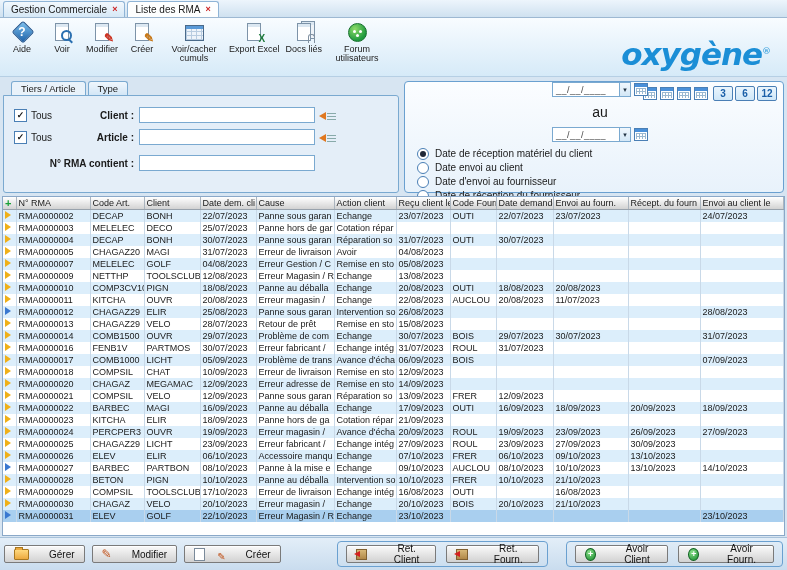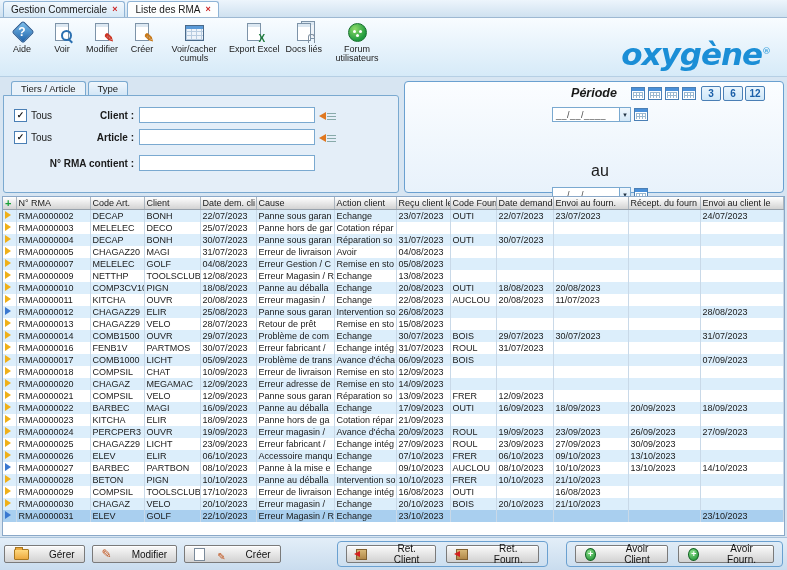--- a/index.html
+++ b/index.html
@@ -65,38 +65,38 @@
   .finput{width:170px;height:14px;border:1px solid #7aa9d0;background:#fff;font-size:10px;
     font-family:"Liberation Sans",sans-serif;padding:0 2px;}
   .lookup{width:18px;height:13px;position:relative;display:inline-block;margin-left:4px;}
   .ll{position:absolute;right:1px;top:2px;width:9px;height:9px;
     background:repeating-linear-gradient(0deg,#8aa 0 1px,transparent 1px 3px);}
   .la{position:absolute;left:0;top:3px;width:0;height:0;border-top:4px solid transparent;
     border-bottom:4px solid transparent;border-right:7px solid #e07820;}
   .periode{flex:1;border:1px solid #6aa0d0;border-radius:4px;background:linear-gradient(#fbfdff,#e8f2fb);
     position:relative;box-sizing:border-box;}
   .ptitle{text-align:center;font-weight:bold;font-style:italic;font-size:12.5px;margin:4px 0 7px;}
-  .pcals{position:absolute;top:4px;right:18px;display:flex;gap:3px;align-items:center;}
+  .pcals{position:absolute;top:4px;right:6px;display:flex;gap:3px;align-items:center;}
   .mcal{width:12px;height:11px;border:1px solid #4a7fb5;background:#fff;position:relative;display:inline-block;}
   .mcal::before{content:"";position:absolute;top:0;left:0;right:0;height:3px;background:#4a90d9;}
   .mcal::after{content:"";position:absolute;left:1px;right:1px;top:4px;bottom:1px;
     background:repeating-linear-gradient(90deg,#9ab8d0 0 1px,transparent 1px 3px),
       repeating-linear-gradient(180deg,#9ab8d0 0 1px,transparent 1px 3px);}
   .qbtn{min-width:12px;height:13px;margin-left:2px;border:1px solid #4a7fb5;border-radius:2px;
     background:linear-gradient(#eaf5fd,#cfe7f8);color:#1a5fa8;font-weight:bold;font-size:10px;
     display:inline-flex;align-items:center;justify-content:center;padding:0 3px;}
   .pdates{display:flex;align-items:center;gap:7px;margin:0 0 6px 12px;flex-direction:column;}
   .datebox{display:flex;align-items:center;}
   .dateinput{width:60px;height:13px;background:#fff;border:1px solid #7aa9d0;font-size:9px;color:#444;
     display:inline-flex;align-items:center;padding:0 3px;letter-spacing:0.5px;}
   .ddbtn{width:11px;height:15px;border:1px solid #7aa9d0;border-left:none;box-sizing:border-box;
     background:linear-gradient(#f0f7fd,#d3e7f6);font-size:7px;display:inline-flex;align-items:center;
     justify-content:center;color:#234;}
   .datebox .mcal{margin-left:3px;}
-  .aul{font-size:16px;margin-top:33px;}
+  .aul{font-size:14px;}
   .pradios{margin-left:12px;}
   .prow{display:flex;height:14px;font-size:10px;}
   .radio{width:10px;height:10px;border-radius:50%;border:1px solid #4a7fb5;background:#fff;display:inline-block;
     position:relative;margin-right:6px;flex:none;}
   .radio.sel::after{content:"";position:absolute;inset:2px;background:#202838;border-radius:50%;}
   
   .tablewrap{position:absolute;left:2px;right:2px;top:196px;bottom:34px;background:#fff;
     border:1px solid #8aa8c8;overflow:hidden;}
   table.rmatable{border-collapse:collapse;table-layout:fixed;width:100%;font-size:9px;}
   .rmatable th{height:12px;background:linear-gradient(#ffffff,#d2d2d2);border-right:1px solid #aab4be;
@@ -250,21 +250,20 @@
     </div>
 
     <div class="periode">
       <div class="pcals">
         <span class="mcal"></span>
         <span class="mcal"></span>
         <span class="mcal"></span>
         <span class="mcal"></span>
         <span class="qbtns"><span class="qbtn">3</span><span class="qbtn">6</span><span class="qbtn">12</span></span>
       </div>
-      <div class="ptitle">Période</div>
       <div class="pdates">
         <span class="datebox">
           <span class="dateinput">__/__/____</span>
           <span class="ddbtn">▾</span>
           <span class="mcal"></span>
         </span>
         <span class="aul">au</span>
         <span class="datebox">
           <span class="dateinput">__/__/____</span>
           <span class="ddbtn">▾</span>

